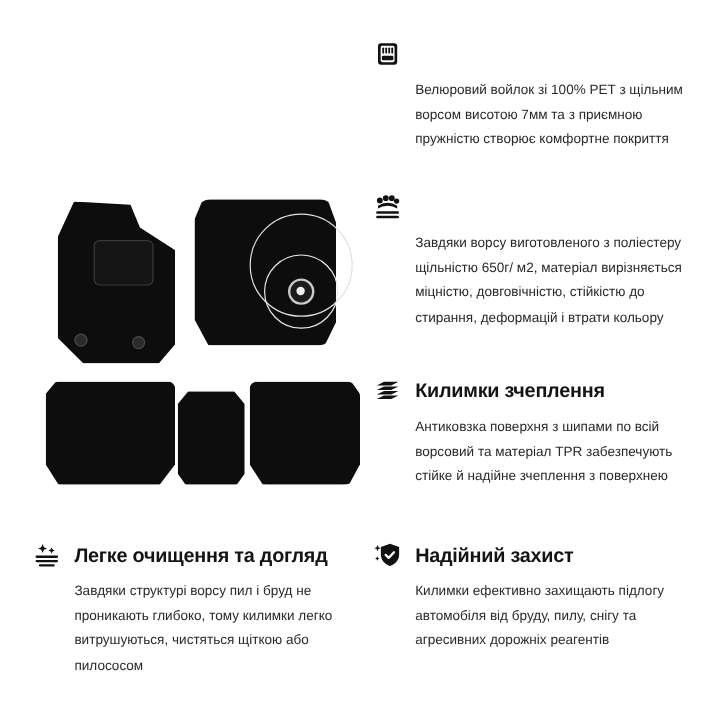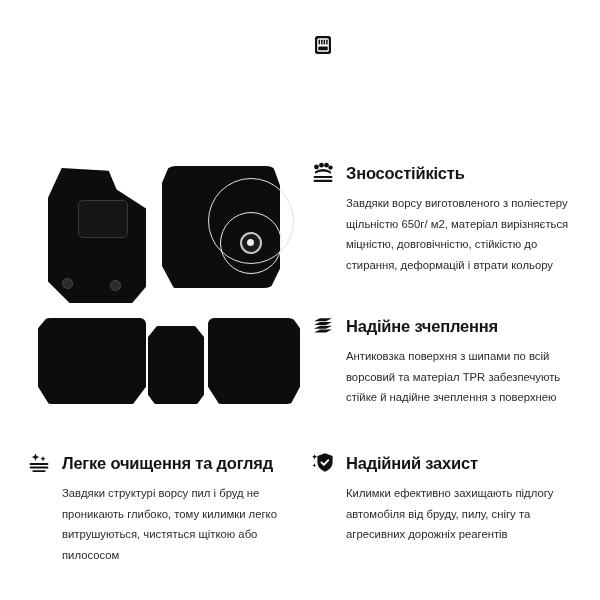--- a/index.html
+++ b/index.html
@@ -196,57 +196,59 @@
           <g fill="#111">
             <rect x="8.6" y="7.6" width="1.5" height="5" rx="0.7"></rect>
             <rect x="11.1" y="7.6" width="1.5" height="5" rx="0.7"></rect>
             <rect x="13.6" y="7.6" width="1.5" height="5" rx="0.7"></rect>
             <rect x="16.1" y="7.6" width="1.5" height="5" rx="0.7"></rect>
             <rect x="8.2" y="14.4" width="9.6" height="3.8" rx="1"></rect>
           </g>
         </svg>
       </span>
     </div>
+    <div class="feature-body">
+      <p>Велюровий войлок зі 100% PET з щільним ворсом висотою 7мм та з приємною пружністю створює комфортне покриття</p>
+    </div>
   </div>
 
   <div class="feature" id="f-wear">
     <div class="feature-head">
       <span class="feature-icon">
         <svg width="26" height="26" viewBox="0 0 26 26">
           <g fill="#111">
             <circle cx="6.5" cy="7" r="2.4"></circle>
             <circle cx="11.5" cy="5.2" r="2.4"></circle>
             <circle cx="16.5" cy="5.2" r="2.4"></circle>
             <circle cx="20.5" cy="7.6" r="2.2"></circle>
             <path d="M5 11.5 q3.5 -2.6 8 -2.6 q4.5 0 8 2.6 l0 2.2 q-3.5 -2.2 -8 -2.2 q-4.5 0 -8 2.2 Z"></path>
             <rect x="3.5" y="16" width="19" height="2.1" rx="1.05"></rect>
             <rect x="3.5" y="19.8" width="19" height="2.1" rx="1.05"></rect>
           </g>
         </svg>
       </span>
-      <span class="feature-title">Зносостійкість</span>
     </div>
     <div class="feature-body">
       <p>Завдяки ворсу виготовленого з поліестеру щільністю 650г/ м2, матеріал вирізняється міцністю, довговічністю, стійкістю до стирання, деформацій і втрати кольору</p>
     </div>
   </div>
 
   <div class="feature" id="f-grip">
     <div class="feature-head">
       <span class="feature-icon">
         <svg width="26" height="26" viewBox="0 0 26 26">
           <g fill="#111">
             <path d="M4 8.2 L10 5.2 L22 5.2 L16 8.2 Z"></path>
             <path d="M4 12 L10 9 L22 9 L16 12 Z"></path>
             <path d="M4 15.8 L10 12.8 L22 12.8 L16 15.8 Z"></path>
             <path d="M4 19.6 L10 16.6 L22 16.6 L16 19.6 Z"></path>
           </g>
         </svg>
       </span>
-      <span class="feature-title">Надійне зчеплення</span>
+      <span class="feature-title">Килимки зчеплення</span>
     </div>
     <div class="feature-body">
       <p>Антиковзка поверхня з шипами по всій ворсовий та матеріал TPR забезпечують стійке й надійне зчеплення з поверхнею</p>
     </div>
   </div>
 
   <div class="feature" id="f-protect">
     <div class="feature-head">
       <span class="feature-icon">
         <svg width="26" height="26" viewBox="0 0 26 26">

